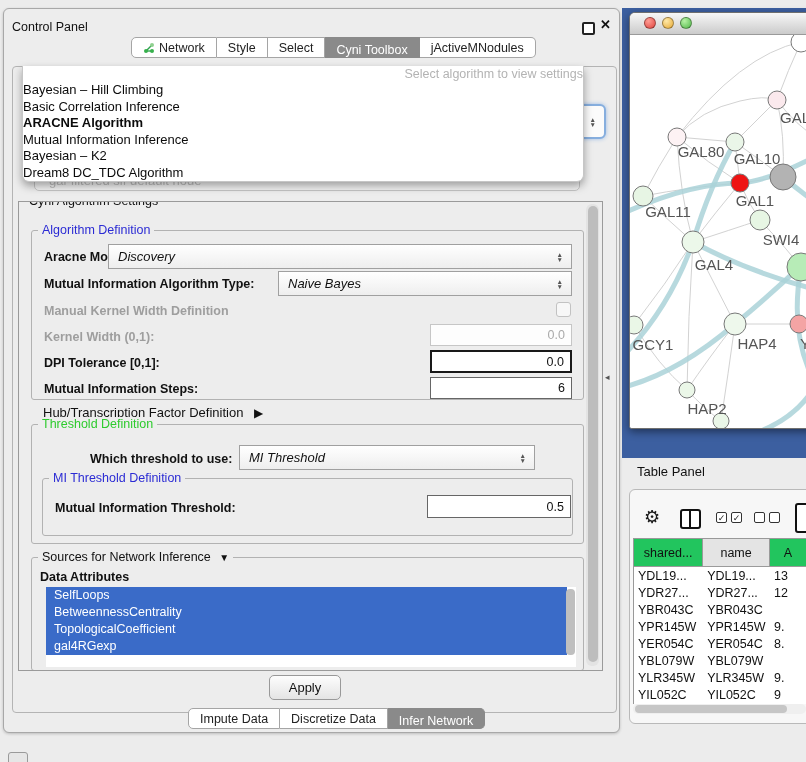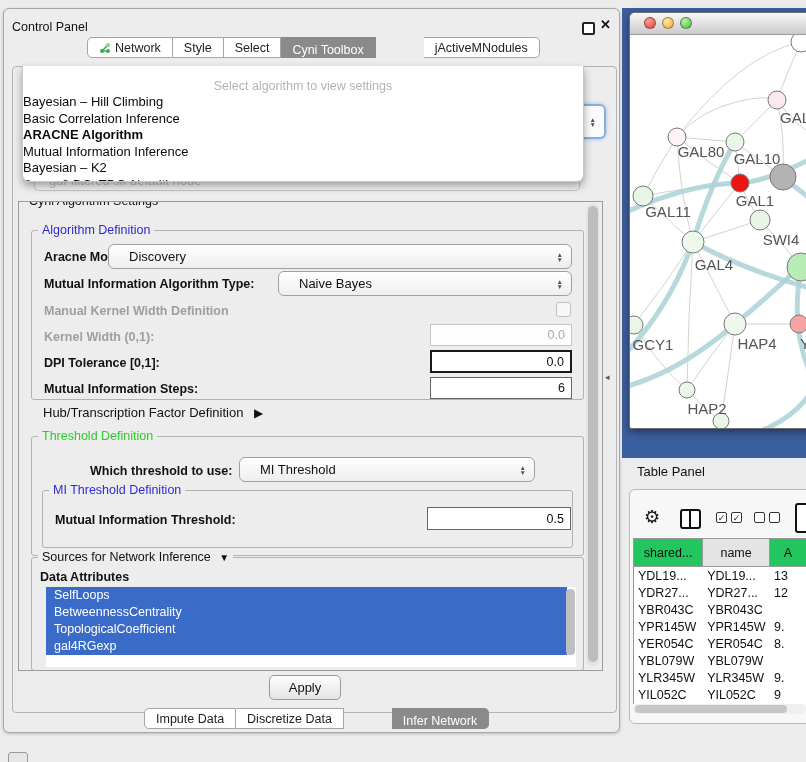--- a/index.html
+++ b/index.html
@@ -4,42 +4,42 @@
 <style>
   html,body{margin:0;padding:0;background:#ececec;font-family:"Liberation Sans",sans-serif;}
   .screen{position:relative;width:806px;height:762px;overflow:hidden;background:#ececec;}
   
   .cp-frame{position:absolute;left:3px;top:8px;width:615px;height:723px;background:#ededed;border:1px solid #a8a8a8;border-radius:6px;box-shadow:0 1px 3px rgba(0,0,0,.2);}
   .cp-title{position:absolute;left:8px;top:11px;font-size:12.5px;color:#111;}
   .win-float{position:absolute;left:578px;top:13px;width:9px;height:9px;border:2px solid #222;border-radius:2px;background:#fff;}
   .win-close{position:absolute;left:596px;top:8px;font-size:13px;font-weight:bold;color:#111;}
   .tabrow{position:absolute;display:flex;height:21px;}
   .tab{display:flex;align-items:center;gap:4px;padding:0 11px;background:#fff;border:1px solid #a5a5a5;border-left:none;font-size:12.5px;color:#222;white-space:nowrap;}
-  .tab:first-child{border-left:1px solid #a5a5a5;border-radius:5px 0 0 5px;}
-  .tab:last-child{border-radius:0 5px 5px 0;margin-left:48px;}
+  .tab:first-child{border-left:1px solid #a5a5a5;border-radius:5px 0 0 5px;margin-left:44px;}
+  .tab:last-child{border-radius:0 5px 5px 0;}
   .tab.sel{background:#8a8a8a;color:#fff;border-color:#8a8a8a;align-items:flex-end;}
   .cp-content{position:absolute;left:8px;top:57px;width:603px;height:645px;background:#ededed;border:1px solid #b4b4b4;border-radius:4px;}
   
   .popup{position:absolute;left:18px;top:57px;width:560px;height:115px;background:#fff;border:1px solid #c6c6c6;border-top:none;border-radius:0 0 7px 7px;box-shadow:0 4px 9px rgba(0,0,0,.35);z-index:40;overflow:hidden;}
-  .popup .prompt{height:15px;text-align:center;color:#b3b3b3;font-size:12.5px;padding-top:13px;}
+  .popup .prompt{height:15px;text-align:right;color:#b3b3b3;font-size:12.5px;padding-top:1px;}
   .popup .item{height:16.5px;line-height:16.5px;font-size:13px;color:#0b0b0b;white-space:nowrap;}
   .popup .item.b{font-weight:bold;}
   .ghost-combo{position:absolute;left:30px;top:160px;width:546px;height:22px;border:1px solid #c6c6c6;border-radius:5px;background:#f3f3f3;z-index:30;display:flex;align-items:center;font-size:13px;color:#bdbdbd;padding-left:14px;box-sizing:border-box;}
   .blue-spin{position:absolute;left:560px;top:95px;width:38px;height:31px;border:2px solid #86aede;border-radius:6px;background:#fbfbfb;box-shadow:0 0 4px #9cbce6;z-index:30;display:flex;align-items:center;justify-content:flex-end;}
   .arrcol{display:flex;flex-direction:column;align-items:center;color:#555;font-size:6.5px;line-height:5px;margin-right:8px;}
   
   .set-panel{position:absolute;left:14px;top:192px;width:583px;height:468px;border:1px solid #9a9a9a;background:#ededed;overflow:hidden;}
   .chip{position:absolute;top:-8px;left:6px;background:#ededed;padding:0 4px;font-size:12.5px;color:#111;white-space:nowrap;z-index:3;}
   .chip.blue{color:#2b2bd4;}
   .chip.green{color:#2ecb2e;}
   .grp{position:absolute;border:1px solid #b2b2b2;border-radius:3px;}
   .lbl{position:absolute;font-size:12.5px;font-weight:bold;color:#111;white-space:nowrap;}
   .lbl.dis{color:#9e9e9e;}
   .lbl.plain{font-weight:normal;font-size:13px;}
-  .combo{position:absolute;border:1px solid #a0a0a0;border-radius:6px;background:linear-gradient(#ffffff,#eeeeee);display:flex;align-items:center;font-size:13px;color:#111;padding-left:20px;box-sizing:border-box;}
+  .combo{position:absolute;border:1px solid #a0a0a0;border-radius:0;background:linear-gradient(#ffffff,#eeeeee);display:flex;align-items:center;font-size:13px;color:#111;padding-left:9px;box-sizing:border-box;font-style:italic;}
   .fld{position:absolute;background:#fff;border:1px solid #666;font-size:12.5px;color:#111;display:flex;align-items:center;justify-content:flex-end;padding:0 6px;box-sizing:border-box;}
   .fld.dis{border-color:#c6c6c6;color:#aaa;background:#fdfdfd;}
   .fld.strong{border:2px solid #191919;}
   .chk{position:absolute;width:13px;height:13px;border:1px solid #c2c2c2;border-radius:3px;background:#f7f7f7;}
   .vscroll{position:absolute;left:567px;top:2px;width:13px;height:462px;background:#e3e3e3;border-radius:6px;}
   .vthumb{position:absolute;left:1.5px;top:2px;width:10px;height:456px;background:#bdbdbd;border-radius:5px;}
   .attr-list{position:absolute;left:14px;top:29px;width:530px;height:80px;background:#fff;overflow:hidden;}
   .attr-item{height:17px;line-height:17px;padding-left:8px;background:#3a6bc8;color:#fff;font-size:12.5px;white-space:nowrap;width:513px;}
   .attr-thumb{position:absolute;right:1px;top:2px;width:9px;height:66px;background:#bfbfbf;border-radius:4px;}
   .btn{position:absolute;border:1px solid #999;border-radius:5px;background:linear-gradient(#fdfdfd,#e4e4e4);font-size:13px;color:#111;display:flex;align-items:center;justify-content:center;}
@@ -164,21 +164,21 @@
         <div class="fld strong" style="left:398px;top:119px;width:142px;height:23px;">0.0</div>
         <div class="lbl" style="left:12px;top:151px;">Mutual Information Steps:</div>
         <div class="fld" style="left:398px;top:146px;width:142px;height:22px;">6</div>
       </div>
 
       <div class="lbl plain" style="left:24px;top:203px;">
         <span>Hub/Transcription Factor Definition</span>
         <span style="margin-left:7px;font-size:12px;">▶</span>
       </div>
 
-      <div class="grp" style="left:12px;top:234px;width:551px;height:118px;">
+      <div class="grp" style="left:12px;top:222px;width:551px;height:118px;">
         <div class="chip green">Threshold Definition</div>
         <div class="lbl" style="left:58px;top:27px;">Which threshold to use:</div>
         <div class="combo" style="left:207px;top:20px;width:296px;height:25px;">
           <span>MI Threshold</span>
           <span class="arrcol" style="margin-left:auto;">
               <span>▲</span>
               <span>▼</span>
             </span>
         </div>
         <div class="grp" style="left:10px;top:53px;width:529px;height:56px;">

